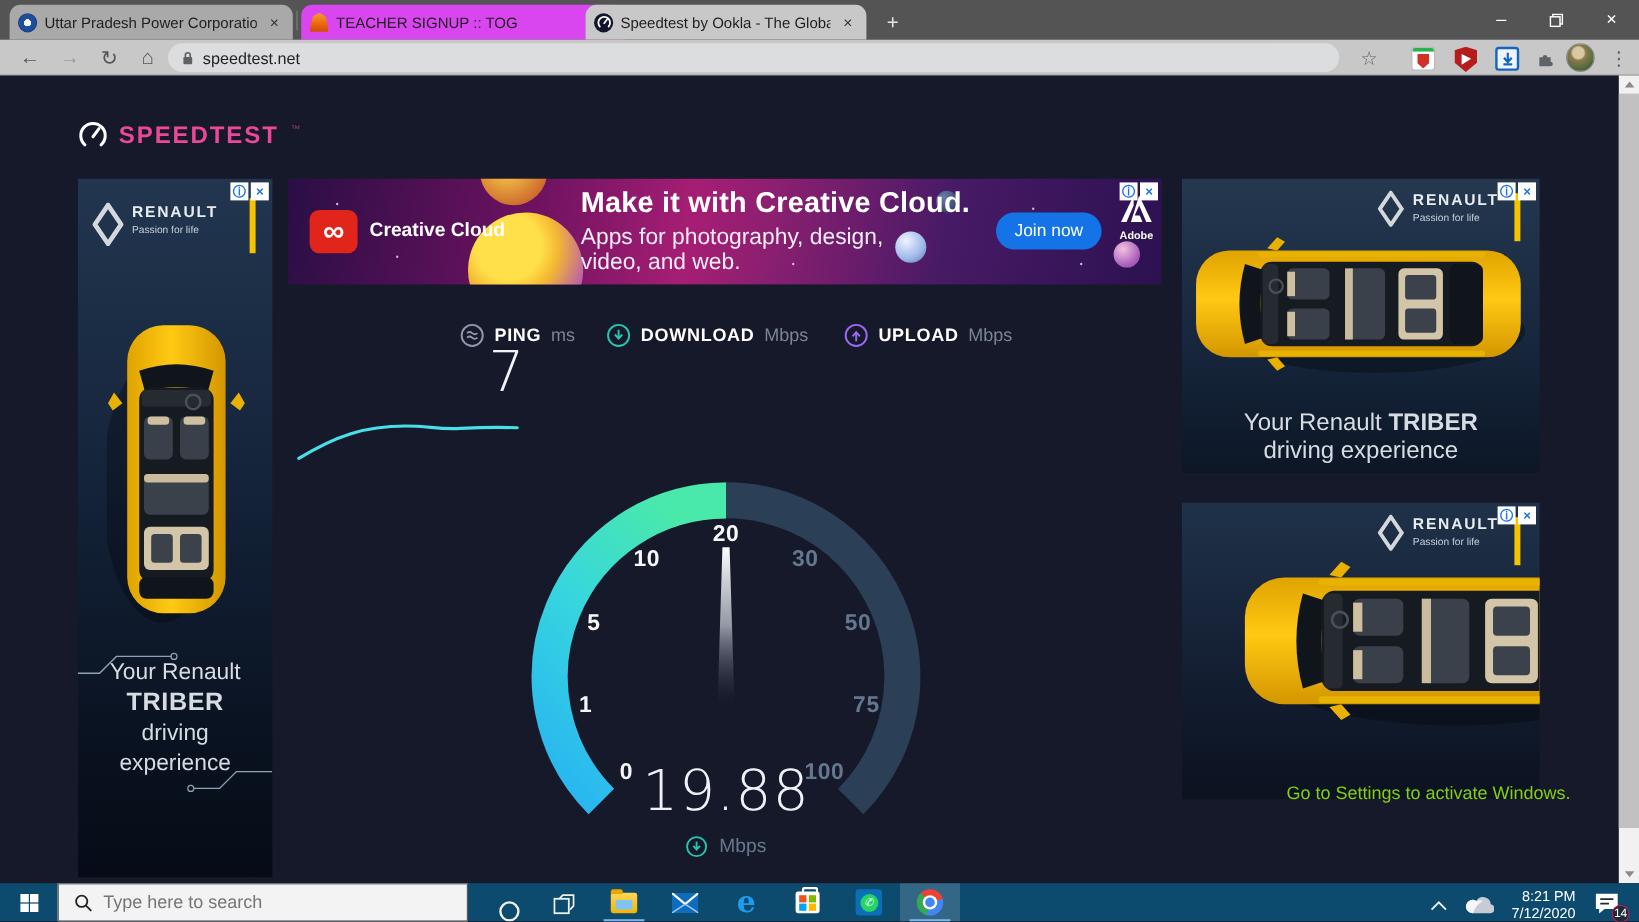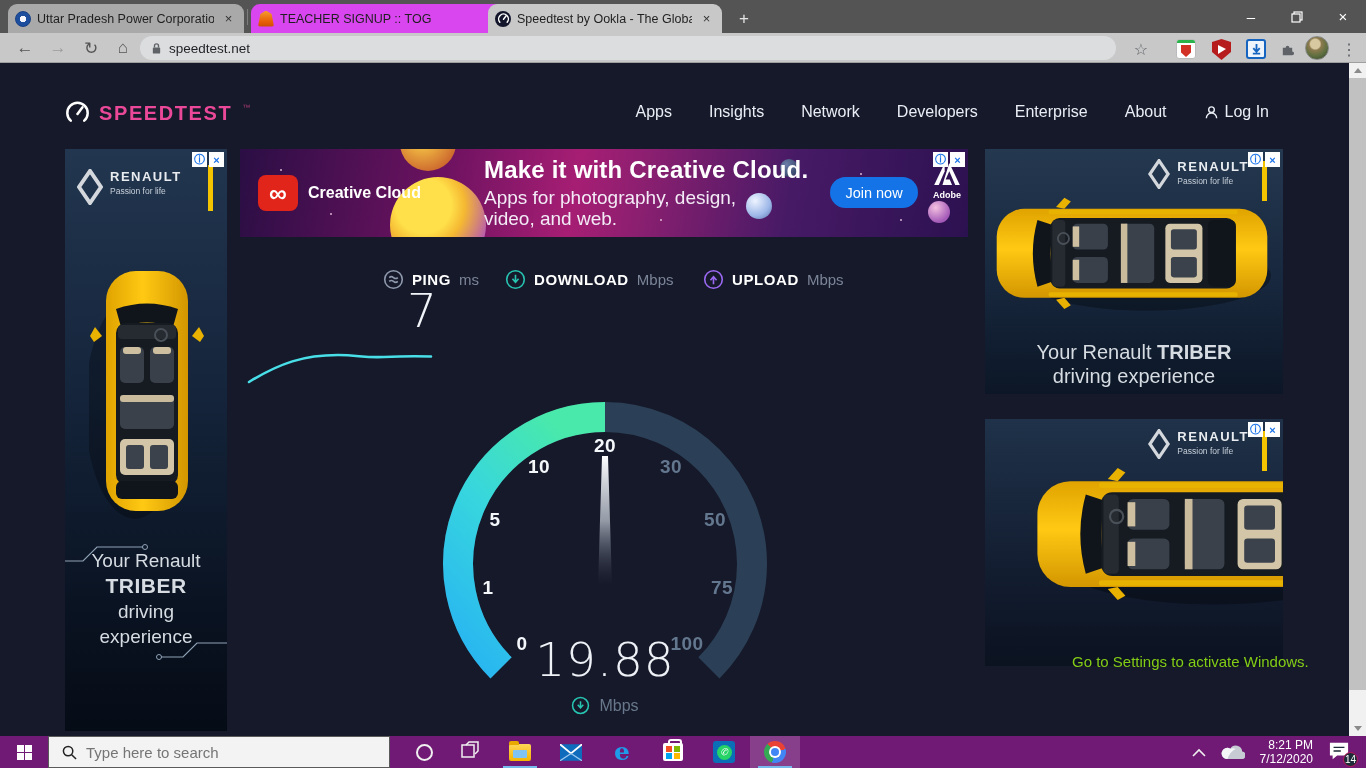--- a/index.html
+++ b/index.html
@@ -107,21 +107,21 @@
   .bn-sub{color:#f3ecf6;font-size:19px;font-weight:400;line-height:1.12;margin-top:3px}
   .joinbtn{position:absolute;left:590px;top:28px;width:88px;height:31px;background:#1473e6;color:#fff;border:none;border-radius:16px;font-size:14.5px;font-family:"Liberation Sans",sans-serif;z-index:2}
   .adobe{position:absolute;left:690px;top:14px;width:34px;text-align:center;color:#fff;z-index:2}
   .adobe .alab{font-size:9px;font-weight:700;margin-top:1px}
 
   .wm{position:absolute;left:1072px;top:586px;z-index:3}
   .wm .l1{font-size:24px;color:#a6abb1}
   .wm .l2{font-size:15px;color:#84cc16;margin-top:4px}
 
   
-  .taskbar{position:absolute;left:0;bottom:0;width:1366px;height:32px;background:#701a75;display:flex;align-items:center;z-index:9}
+  .taskbar{position:absolute;left:0;bottom:0;width:1366px;height:32px;background:#0c4a6e;display:flex;align-items:flex-end;z-index:9}
   .startbtn{width:48px;height:32px;display:grid;place-items:center}
   .winlogo{display:grid;grid-template-columns:7px 7px;grid-template-rows:7px 7px;gap:1px}
   .winlogo i{background:#fff}
   .tsearch{width:342px;height:32px;background:#f3f3f3;border:1px solid #5a5a5a;display:flex;align-items:center;gap:9px;padding-left:13px}
   .tsearch input{border:none;outline:none;background:transparent;font-size:15px;color:#333;width:280px;font-family:"Liberation Sans",sans-serif}
   .cortana{margin-left:26px;width:17px;height:17px;border:2px solid #f0f0f0;border-radius:50%}
   .taskview{margin-left:28px}
   .tcell{width:50px;height:32px;display:grid;place-items:center;position:relative;margin-left:1px}
   .tcell.first{margin-left:16px}
   .tcell.run::after{content:"";position:absolute;left:8px;right:8px;bottom:0;height:2px;background:#76b9ed}
@@ -218,35 +218,20 @@
 
     <div class="shead">
       <div class="slogo">
         <svg width="25" height="25" viewBox="0 0 26 26">
           <path d="M6 21.5 A10.6 10.6 0 1 1 20 21.5" fill="none" stroke="#fff" stroke-width="2.6" stroke-linecap="round"></path>
           <path d="M13 14.5 L18.2 7.5" stroke="#fff" stroke-width="2.6" stroke-linecap="round"></path>
         </svg>
         <span class="txt">SPEEDTEST</span>
         <span class="tm">™</span>
       </div>
-      <div class="snav">
-        <span>Apps</span>
-        <span>Insights</span>
-        <span>Network</span>
-        <span>Developers</span>
-        <span>Enterprise</span>
-        <span>About</span>
-        <span class="login">
-          <svg width="15" height="15" viewBox="0 0 16 16">
-              <circle cx="8" cy="5" r="3" fill="none" stroke="#e9edf5" stroke-width="1.5"></circle>
-              <path d="M2.5 14 a5.5 5.5 0 0 1 11 0" fill="none" stroke="#e9edf5" stroke-width="1.5"></path>
-            </svg>
-          <span>Log In</span>
-        </span>
-      </div>
     </div>
 
     <div class="adL">
       <div class="ad-ctl">
           <span>ⓘ</span>
           <span>×</span>
         </div>
       <div class="rlogo" style="position:absolute;left:12px;top:20px">
         <svg width="26" height="36" viewBox="0 0 40 56">
             <path d="M20 3 L37 28 L20 53 L3 28 Z" fill="none" stroke="#d4d8dd" stroke-width="6"></path>

